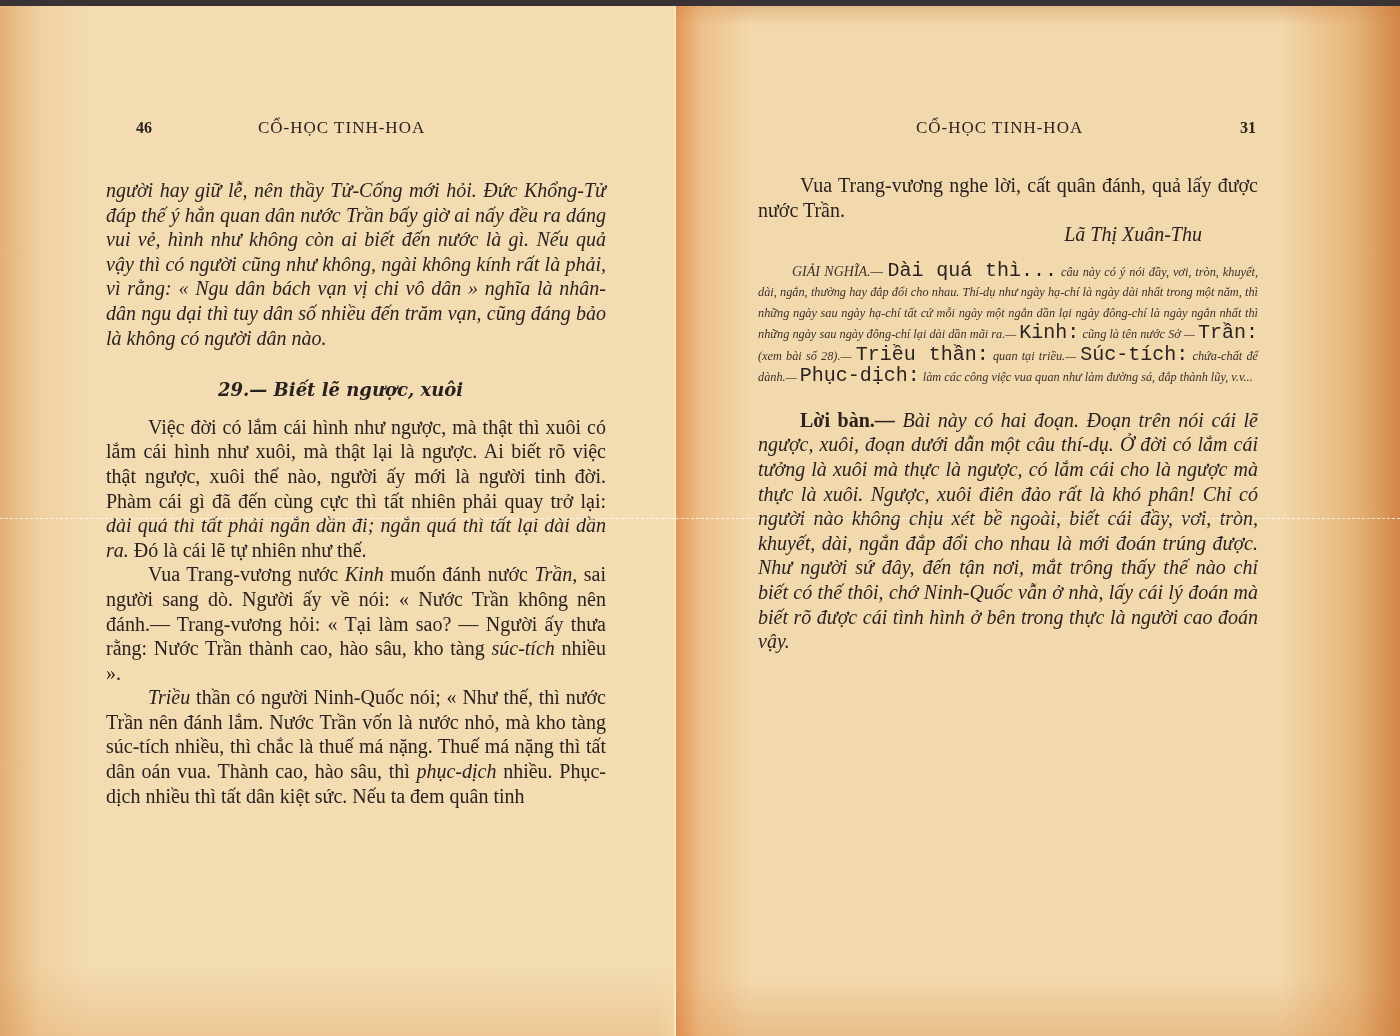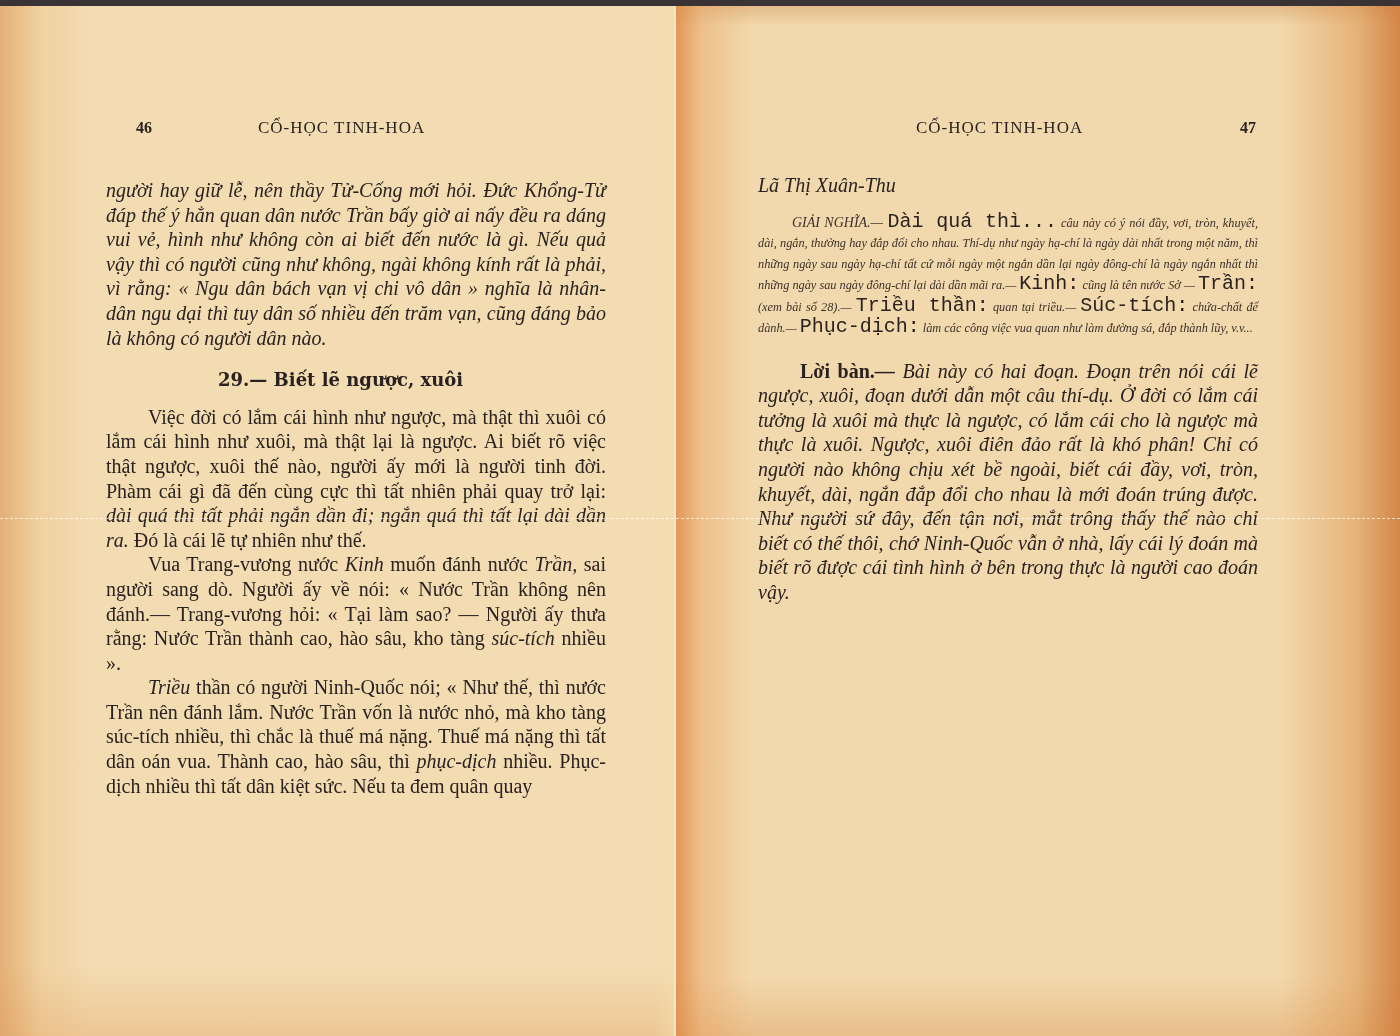--- a/index.html
+++ b/index.html
@@ -37,23 +37,23 @@
   .running-head {
     position:absolute; top:112px; font-size:17px; letter-spacing:1px;
   }
   .page-num { position:absolute; top:113px; font-size:16px; font-weight:bold; }
   .text-block { position:absolute; font-size:20px; line-height:24.6px; text-align:justify; }
   .text-block p { margin:0; }
   .indent { text-indent:42px; }
   .it { font-style:italic; }
   .heading {
     font-family:"DejaVu Serif", serif; font-weight:bold; font-size:18px;
-    margin:18px 0 12px 0; text-indent:0; padding-left:112px;
+    margin:28px 0 12px 0; text-indent:0; padding-left:112px;font-style:italic;
   }
-  .attribution { font-style:italic; text-align:left; padding-right:56px; margin-top:6px; }
+  .attribution { font-style:italic; text-align:right; padding-right:56px; margin-top:6px; }
   .notes {
     font-size:12.3px; line-height:20.5px; font-style:italic; text-align:justify; color:#3a2f2a;
   }
   .notes .lbl { font-style:normal; font-family:Liberation Mono, monospace; font-size:20px; color:#2a2220; }
   .notes .hdr { font-family:"Liberation Serif", serif; font-size:14px; font-style:italic; }
   .commentary { font-style:italic; }
   .commentary .lbl { font-style:normal; font-weight:bold; }
   .watermark {
     position:absolute; left:400px; top:486px; width:620px; height:60px;
     font-family:"Liberation Serif", serif; font-size:54px; line-height:60px;
@@ -76,31 +76,32 @@
 
     <div class="text-block" style="left:106px; top:172px; width:500px;">
       <p class="it">người hay giữ lễ, nên thầy Tử-Cống mới hỏi. Đức Khổng-Tử đáp thế ý hẳn quan dân nước Trần bấy giờ ai nấy đều ra dáng vui vẻ, hình như không còn ai biết đến nước là gì. Nếu quả vậy thì có người cũng như không, ngài không kính rất là phải, vì rằng: « Ngu dân bách vạn vị chi vô dân » nghĩa là nhân-dân ngu dại thì tuy dân số nhiều đến trăm vạn, cũng đáng bảo là không có người dân nào.</p>
 
       <div class="heading">29.— Biết lẽ ngược, xuôi</div>
 
       <p class="indent"><span>Việc đời có lắm cái hình như ngược, mà thật thì xuôi có lắm cái hình như xuôi, mà thật lại là ngược. Ai biết rõ việc thật ngược, xuôi thế nào, người ấy mới là người tinh đời. Phàm cái gì đã đến cùng cực thì tất nhiên phải quay trở lại: </span><span class="it">dài quá thì tất phải ngắn dần đi; ngắn quá thì tất lại dài dần ra.</span><span> Đó là cái lẽ tự nhiên như thế.</span></p>
 
       <p class="indent"><span>Vua Trang-vương nước </span><span class="it">Kinh</span><span> muốn đánh nước </span><span class="it">Trần,</span><span> sai người sang dò. Người ấy về nói: « Nước Trần không nên đánh.— Trang-vương hỏi: « Tại làm sao? — Người ấy thưa rằng: Nước Trần thành cao, hào sâu, kho tàng </span><span class="it">súc-tích</span><span> nhiều ».</span></p>
 
-      <p class="indent"><span class="it">Triều</span><span> thần có người Ninh-Quốc nói; « Như thế, thì nước Trần nên đánh lắm. Nước Trần vốn là nước nhỏ, mà kho tàng súc-tích nhiều, thì chắc là thuế má nặng. Thuế má nặng thì tất dân oán vua. Thành cao, hào sâu, thì </span><span class="it">phục-dịch</span><span> nhiều. Phục-dịch nhiều thì tất dân kiệt sức. Nếu ta đem quân quay</span></p>
+      <p class="indent"><span class="it">Triều</span><span> thần có người Ninh-Quốc nói; « Như thế, thì nước Trần nên đánh lắm. Nước Trần vốn là nước nhỏ, mà kho tàng súc-tích nhiều, thì chắc là thuế má nặng. Thuế má nặng thì tất dân oán vua. Thành cao, hào sâu, thì </span><span class="it">phục-dịch</span><span> nhiều. Phục-dịch nhiều thì tất dân kiệt sức. Nếu ta đem quân tinh</span></p>
     </div>
   </div>
 
   <div class="gutter-line"></div>
 
   <div class="page page-right">
     <div class="running-head" style="left:240px;">CỔ-HỌC  TINH-HOA</div>
-    <div class="page-num" style="left:564px;">47</div>
+    <div class="page-num" style="left:564px;">31</div>
 
     <div class="text-block" style="left:82px; top:167px; width:500px;">
+      <p class="indent">Vua Trang-vương nghe lời, cất quân đánh, quả lấy được nước Trần.</p>
       <p class="attribution">Lã Thị Xuân-Thu</p>
 
       <p class="notes" style="margin-top:14px; text-indent:34px;"><span class="hdr">GIẢI NGHĨA.— </span><span class="lbl">Dài quá thì...</span><span> câu này có ý nói đầy, vơi, tròn, khuyết, dài, ngắn, thường hay đắp đổi cho nhau. Thí-dụ như ngày hạ-chí là ngày dài nhất trong một năm, thì những ngày sau ngày hạ-chí tất cứ mỗi ngày một ngắn dần lại ngày đông-chí là ngày ngắn nhất thì những ngày sau ngày đông-chí lại dài dần mãi ra.— </span><span class="lbl">Kinh:</span><span> cũng là tên nước Sở — </span><span class="lbl">Trần:</span><span> (xem bài số 28).— </span><span class="lbl">Triều thần:</span><span> quan tại triều.— </span><span class="lbl">Súc-tích:</span><span> chứa-chất để dành.— </span><span class="lbl">Phục-dịch:</span><span> làm các công việc vua quan như làm đường sá, đắp thành lũy, v.v...</span></p>
 
       <p class="indent commentary" style="margin-top:20px;"><span class="lbl">Lời bàn.— </span><span>Bài này có hai đoạn. Đoạn trên nói cái lẽ ngược, xuôi, đoạn dưới dẫn một câu thí-dụ. Ở đời có lắm cái tưởng là xuôi mà thực là ngược, có lắm cái cho là ngược mà thực là xuôi. Ngược, xuôi điên đảo rất là khó phân! Chỉ có người nào không chịu xét bề ngoài, biết cái đầy, vơi, tròn, khuyết, dài, ngắn đắp đổi cho nhau là mới đoán trúng được. Như người sứ đây, đến tận nơi, mắt trông thấy thế nào chỉ biết có thế thôi, chớ Ninh-Quốc vẫn ở nhà, lấy cái lý đoán mà biết rõ được cái tình hình ở bên trong thực là người cao đoán vậy.</span></p>
 
 
     </div>
   </div>
 

